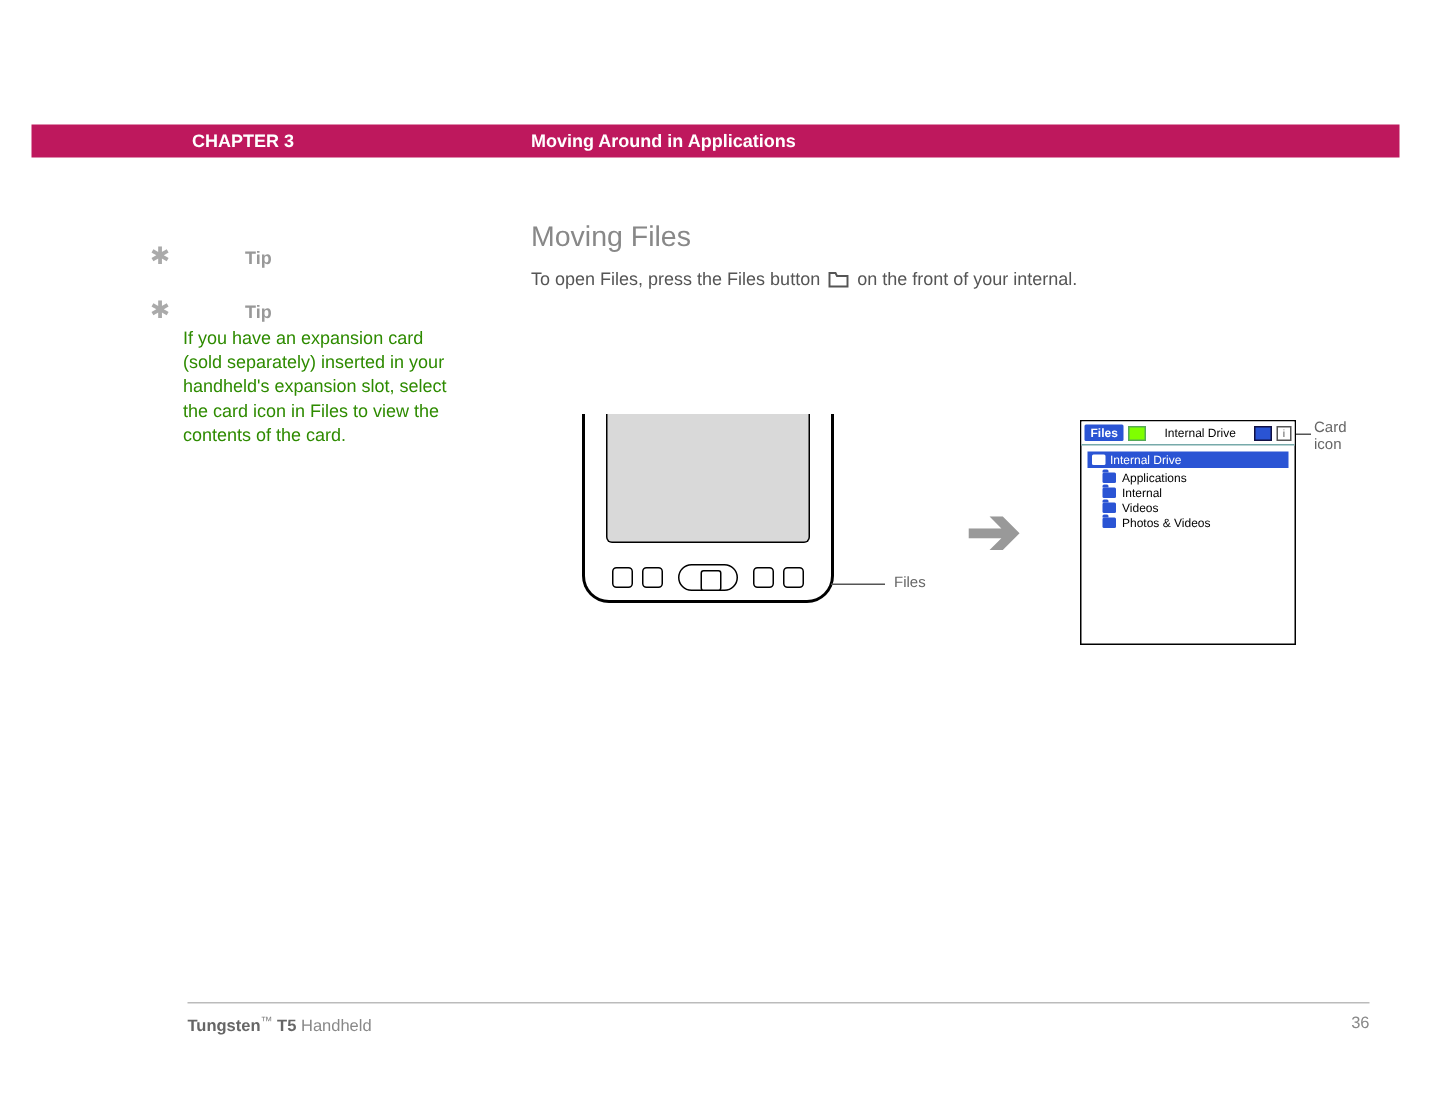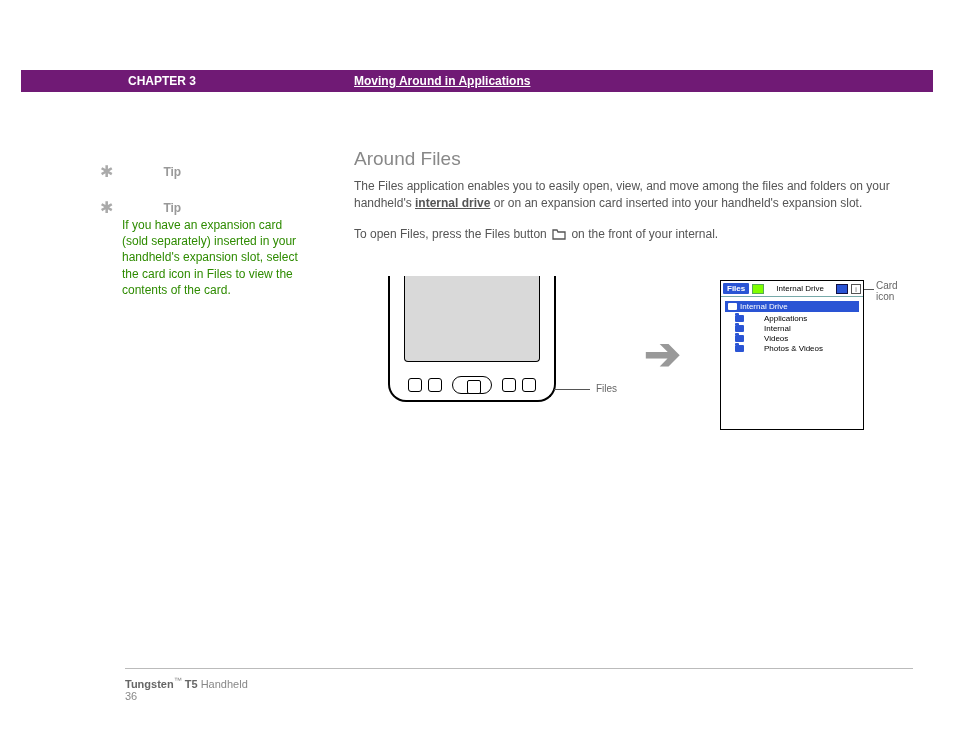--- a/index.html
+++ b/index.html
@@ -7,33 +7,33 @@
     font-family: "Helvetica Neue", Arial, sans-serif;
     background: #fff;
     width: 954px;
     height: 738px;
     position: relative;
     font-size: 12px;
     color: #555;
   }
   .header-bar {
     position: absolute;
-    top: 70px;
+    top: 83px;
     left: 21px;
     width: 912px;
     height: 22px;
-    background: #701a75;
+    background: #be185d;
     display: flex;
     align-items: center;
     color: #fff;
     font-weight: bold;
     font-size: 12px;
   }
   .chapter-label { position: absolute; left: 107px; }
-  .chapter-title { position: absolute; left: 333px; text-decoration: underline; }
+  .chapter-title { position: absolute; left: 333px; }
   .sidebar {
     position: absolute;
     left: 100px;
     top: 165px;
     width: 205px;
   }
   .tip-block { margin-bottom: 22px; }
   .tip-header { display: flex; align-items: flex-start; gap: 6px; margin-bottom: 2px;}
   .asterisk-icon { color: #aaa; font-size: 16px; line-height: 14px; }
   .tip-label { color: #999; font-weight: bold; font-size: 12px; margin-left: 44px; }
@@ -167,21 +167,21 @@
     display: flex;
     align-items: center;
     gap: 3px;
   }
   .fw-item {
     margin: 0 4px 1px 14px;
     font-size: 8px;
     color: #000;
     display: flex;
     align-items: center;
-    gap: 20px;
+    gap: 4px;
   }
   .fw-folder-icon { width: 9px; height: 7px; background: #2a54d4; border-radius: 1px; position: relative;}
   .fw-folder-icon::before { content:""; position:absolute; top:-2px; left:0; width:4px; height:2px; background:#2a54d4; border-radius:1px 1px 0 0;}
   .fw-sel-icon { width: 9px; height: 7px; background: #fff; border-radius: 1px;}
   .card-callout-line {
     position: absolute;
     left: 510px; top: 13px;
     width: 10px; height: 1px;
     background: #555;
   }
@@ -199,21 +199,20 @@
     background: #bbb;
   }
   .footer {
     position: absolute;
     left: 125px; top: 676px;
     width: 788px;
     display: flex;
     justify-content: space-between;
     font-size: 11px;
     color: #888;
-    flex-direction: column;
   }
   .footer .product b { color: #666; }
   .tm { font-size: 8px; vertical-align: super; }
 </style>
 </head>
 <body>
 
 <div class="header-bar">
   <span class="chapter-label">CHAPTER 3</span>
   <span class="chapter-title">Moving Around in Applications</span>
@@ -229,24 +228,21 @@
   <div class="tip-block">
     <div class="tip-header">
       <span class="asterisk-icon">✱</span>
       <span class="tip-label">Tip</span>
     </div>
     <div class="tip-body">If you have an expansion card (sold separately) inserted in your handheld's expansion slot, select the card icon in Files to view the contents of the card.</div>
   </div>
 </div>
 
 <div class="main">
-  <h1>Around Files</h1>
-  <p>
-    <span>The Files application enables you to easily open, view, and move among the files and folders on your handheld's </span><a class="internal-link">internal drive</a><span> or on an expansion card inserted into your handheld's expansion slot.</span>
-  </p>
+  <h1>Moving Files</h1>
   <p>
     <span>To open Files, press the Files button </span><span class="files-btn-icon"><svg width="14" height="11" viewBox="0 0 14 11">
           <path d="M1 3 L1 10 L13 10 L13 3 L6 3 L5 1 L1 1 Z" fill="none" stroke="#555" stroke-width="1.3"></path>
         </svg></span><span> on the front of your internal.</span>
   </p>
 </div>
 
 <div class="illustration-row">
 
   <div class="device">

